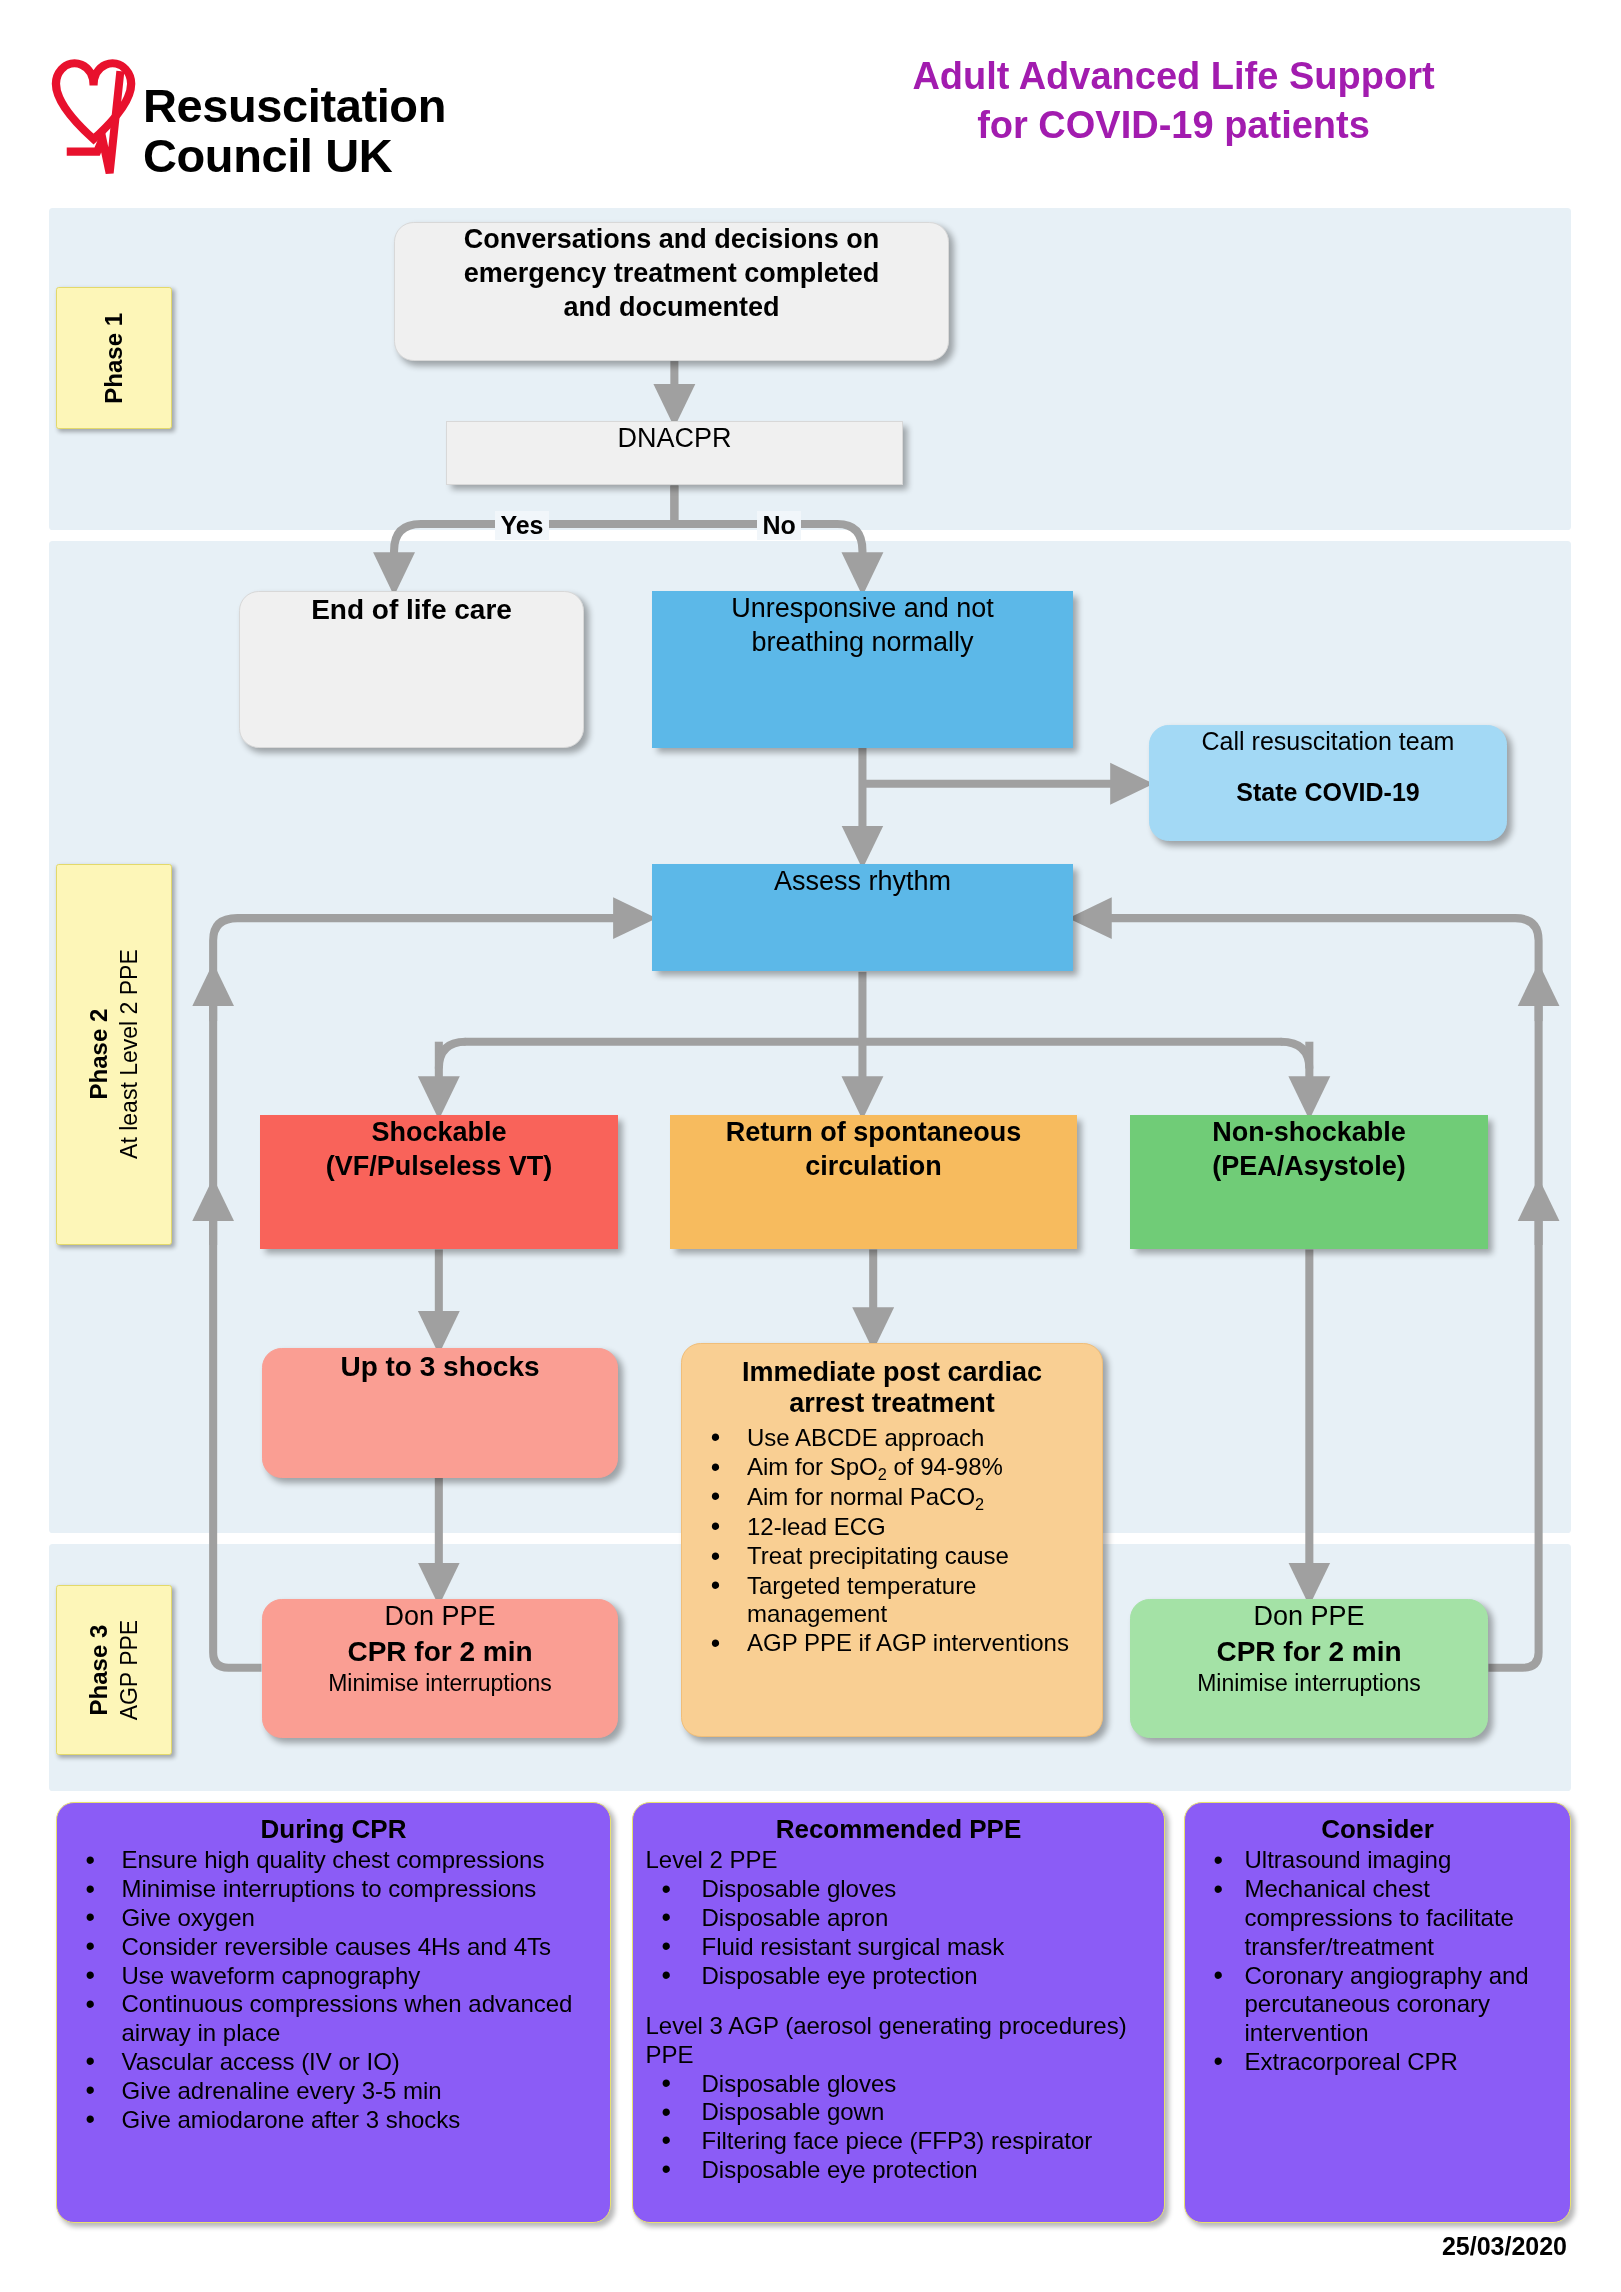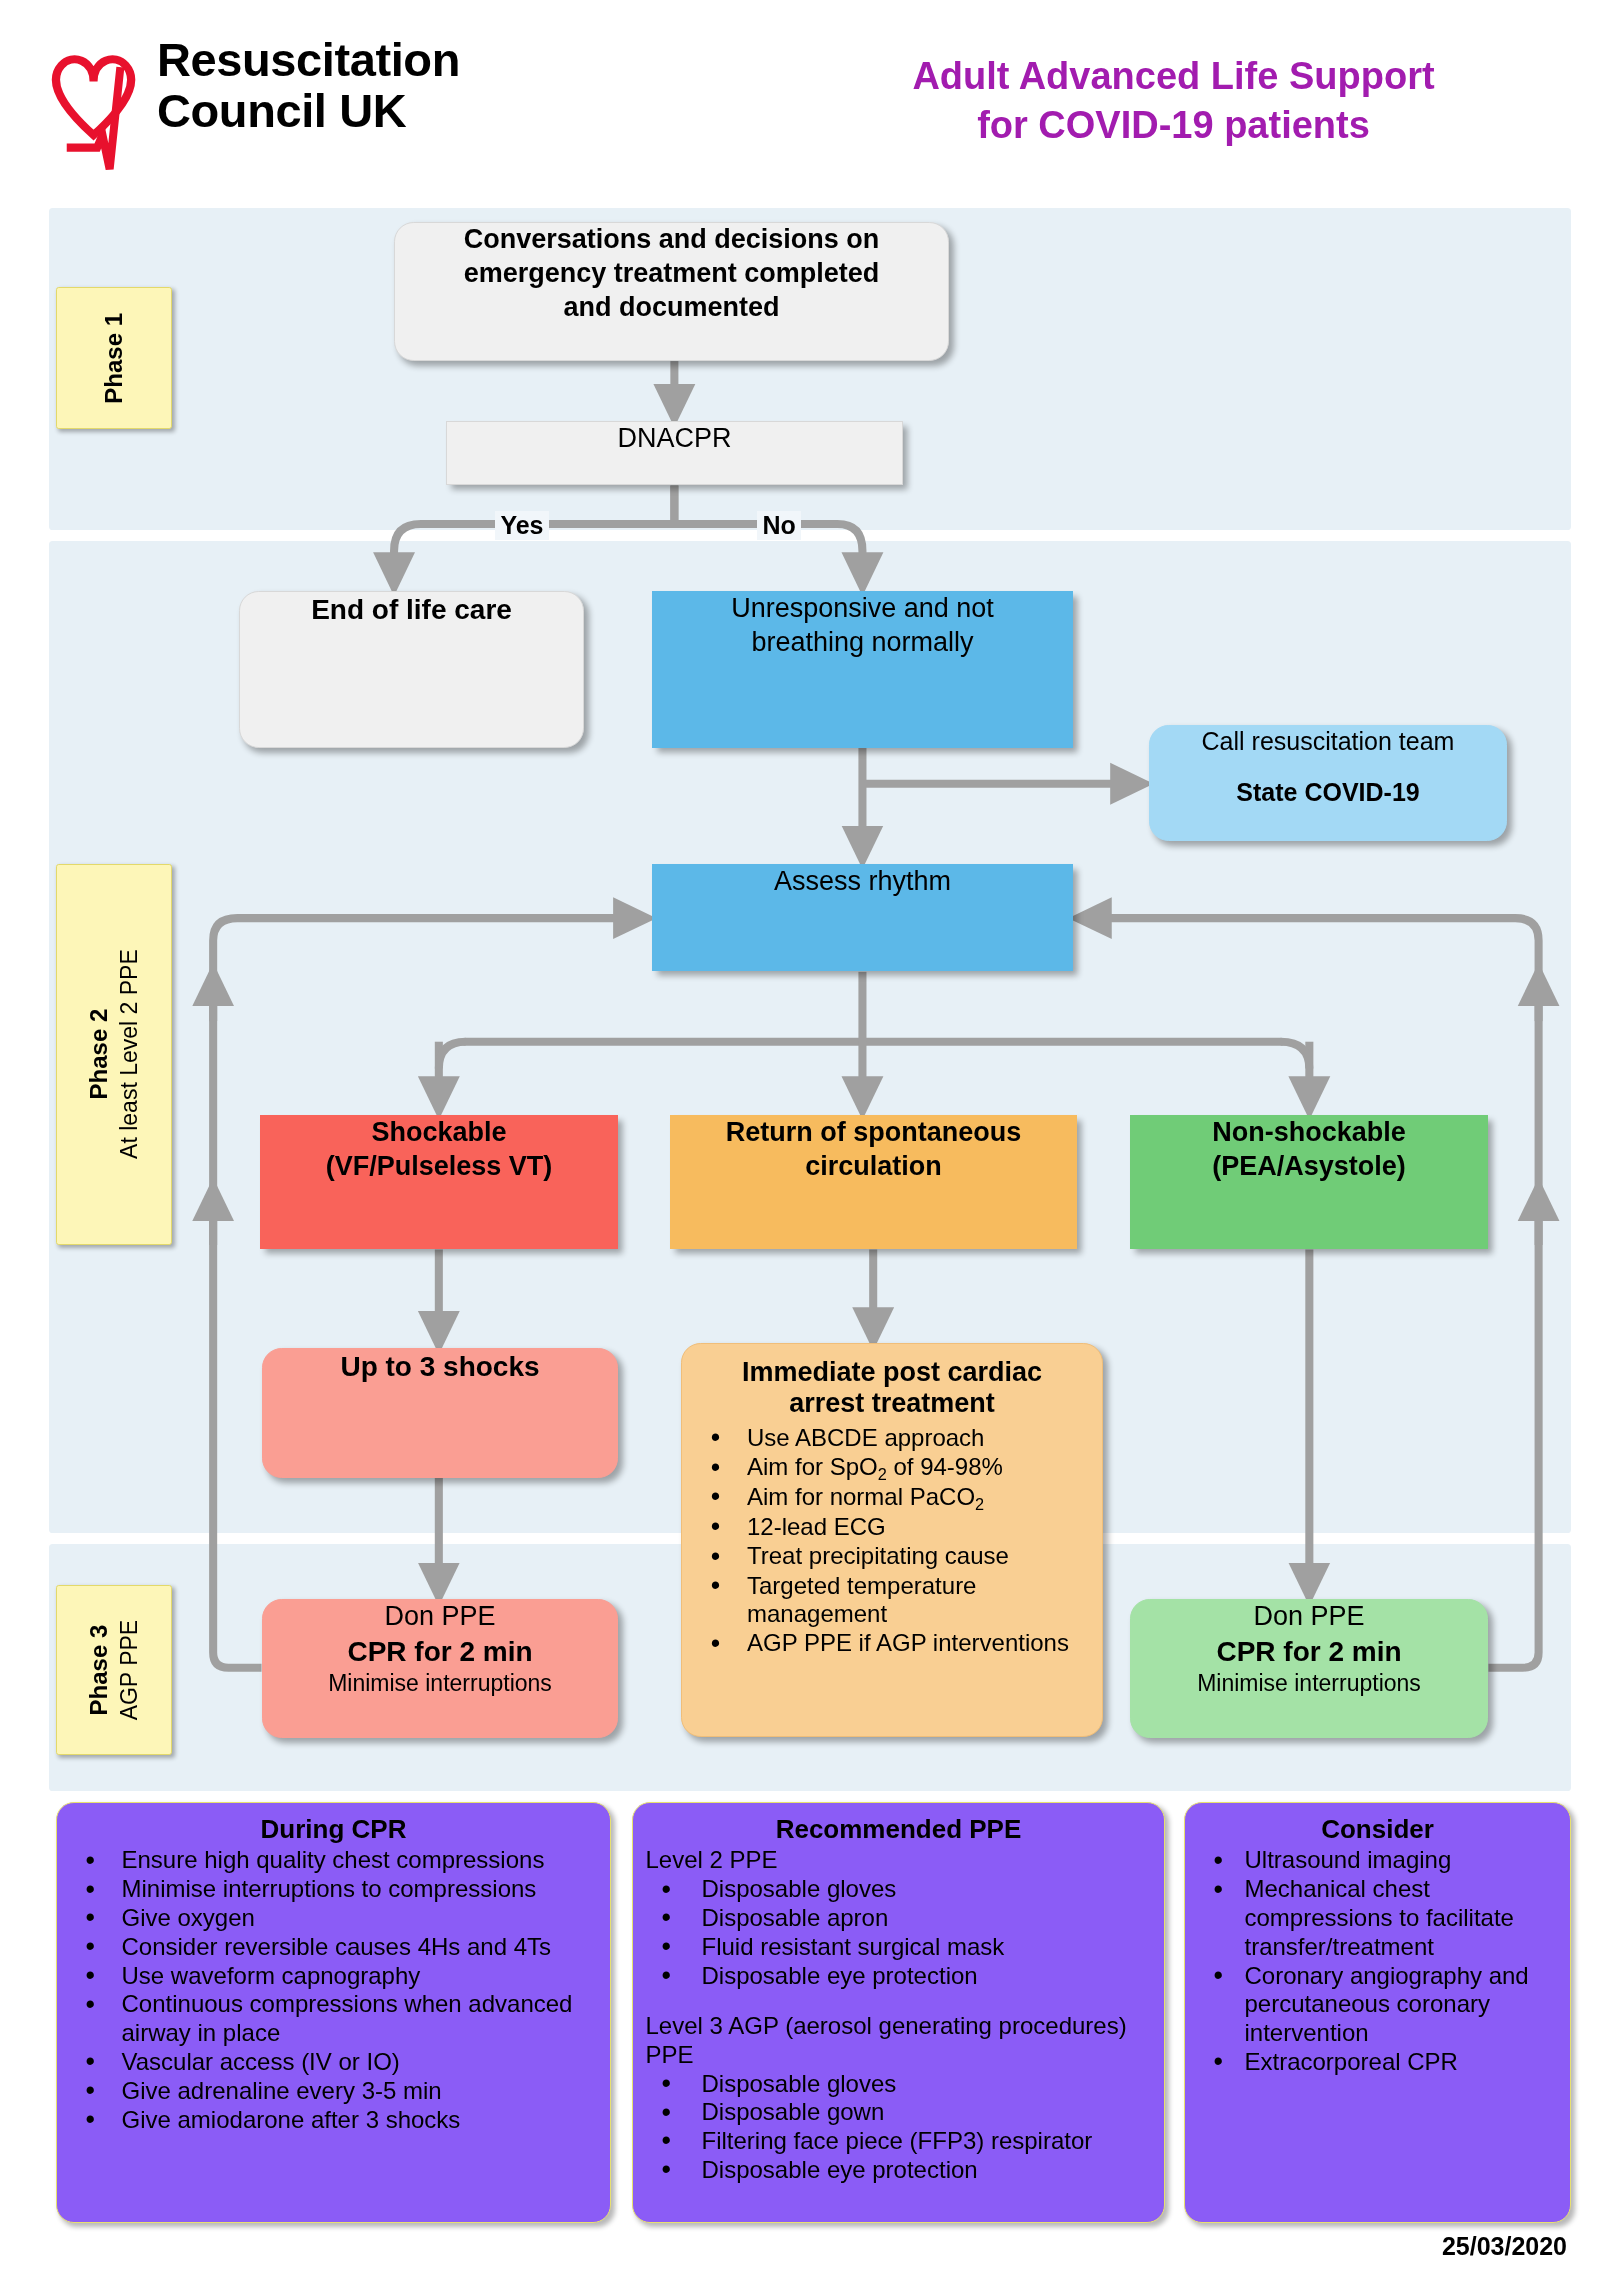--- a/index.html
+++ b/index.html
@@ -7,21 +7,21 @@
   body{
     width:1621px; height:2293px; position:relative;
     font-family:"Liberation Sans", sans-serif;
     color:#000;
     overflow:hidden;
   }
   #root{ position:absolute; inset:0; }
 
   
   .header{ position:absolute; left:0; top:0; width:1621px; height:202px; }
-  .logo-wrap{ position:absolute; left:47px; top:35px; width:537px; height:157px; display:flex; align-items:flex-start; gap:16px;}
+  .logo-wrap{ position:absolute; left:47px; top:25px; width:537px; height:157px; display:flex; align-items:flex-end; gap:2px;}
   .logo-mark{ width:94px; height:143px; flex:0 0 auto; }
   .logo-text{ font-weight:bold; font-size:47px; line-height:1.08; letter-spacing:-0.4px; }
   .title{
     position:absolute; right:107px; top:52px; width:681px;
     text-align:center; font-weight:bold; font-size:38px; line-height:1.3;
     color:#a21caf;
   }
 
   
   .band{ position:absolute; background:#e7f0f6; border-radius:3.6px; }

